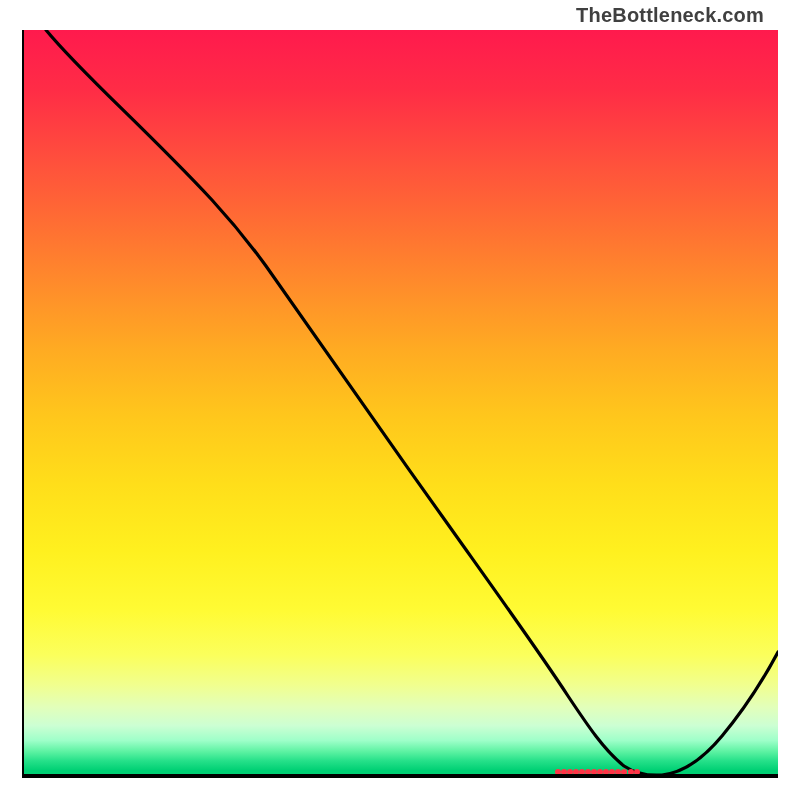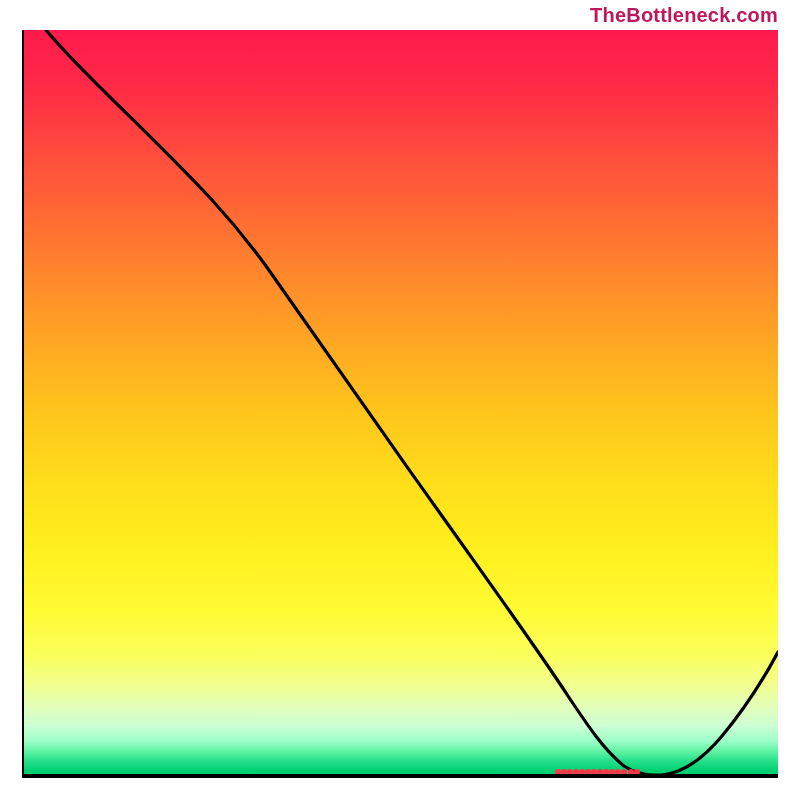--- a/index.html
+++ b/index.html
@@ -12,24 +12,24 @@
     overflow: hidden;
   }
   .wrap {
     position: relative;
     width: 800px;
     height: 800px;
   }
   .attrib {
     position: absolute;
     top: 4px;
-    right: 22px;
+    right: 36px;
     font-size: 20px;
     font-weight: 600;
-    color: #be185d;
+    color: #404040;
     letter-spacing: 0.2px;
   }
   .plot-area {
     position: absolute;
     left: 22px;
     top: 30px;
     width: 756px;
     height: 748px;
   }
   .gradient-fill {

